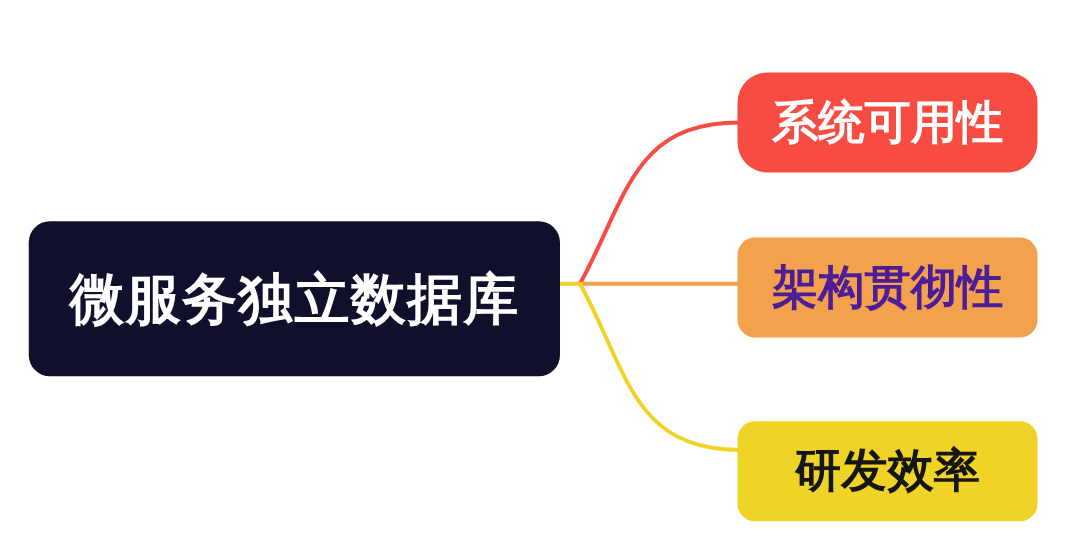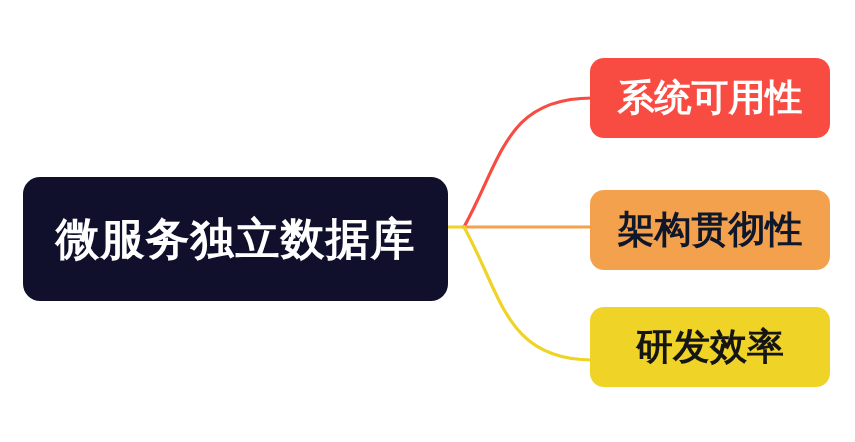--- a/index.html
+++ b/index.html
@@ -41,43 +41,43 @@
   }
   .branch-node {
     left: 590px;
     width: 240px;
     height: 80px;
     border-radius: 14px;
     font-size: 37px;
   }
   .branch-1 { top: 58px; }
   .branch-2 { top: 190px; }
-  .branch-3 { top: 307px; }
+  .branch-3 { top: 337px; }
 </style>
 </head>
 <body>
 
 <div class="canvas">
 
   <svg class="edges" width="855" height="442" viewBox="0 0 855 442">
     <path d="M 445 227 L 464 227" fill="none" stroke-width="3.2" stroke-linecap="round" stroke="#f0d327"></path>
     <path d="M 464 227 C 502 158, 506 98, 592 98" fill="none" stroke-width="3.2" stroke-linecap="round" stroke="#f84b42"></path>
     <path d="M 464 227 L 592 227" fill="none" stroke-width="3.2" stroke-linecap="round" stroke="#f4a14e"></path>
     <path d="M 464 227 C 502 296, 506 360, 592 360" fill="none" stroke-width="3.2" stroke-linecap="round" stroke="#f0d327"></path>
   </svg>
 
   <div class="node root-node" style="background-color: rgb(16, 16, 45); color: rgb(255, 255, 255);">
     <span>微服务独立数据库</span>
   </div>
 
-  <div class="node branch-node branch-1" style="background-color: rgb(248, 75, 66); color: rgb(255, 255, 255);">
+  <div class="node branch-node branch-1" style="background-color: rgb(248, 75, 66); color: rgb(255, 255, 255); border-radius: 24px;">
     <span>系统可用性</span>
   </div>
 
-  <div class="node branch-node branch-2" style="background-color: rgb(244, 161, 78); color: #0f172a; justify-content: center;">
+  <div class="node branch-node branch-2" style="background-color: rgb(244, 161, 78); color: #4c1d95; justify-content: center;">
     <span>架构贯彻性</span>
   </div>
 
   <div class="node branch-node branch-3" style="background-color: rgb(240, 211, 39); color: rgb(21, 21, 21);">
     <span>研发效率</span>
   </div>
 
 </div>
 
 </body></html>

